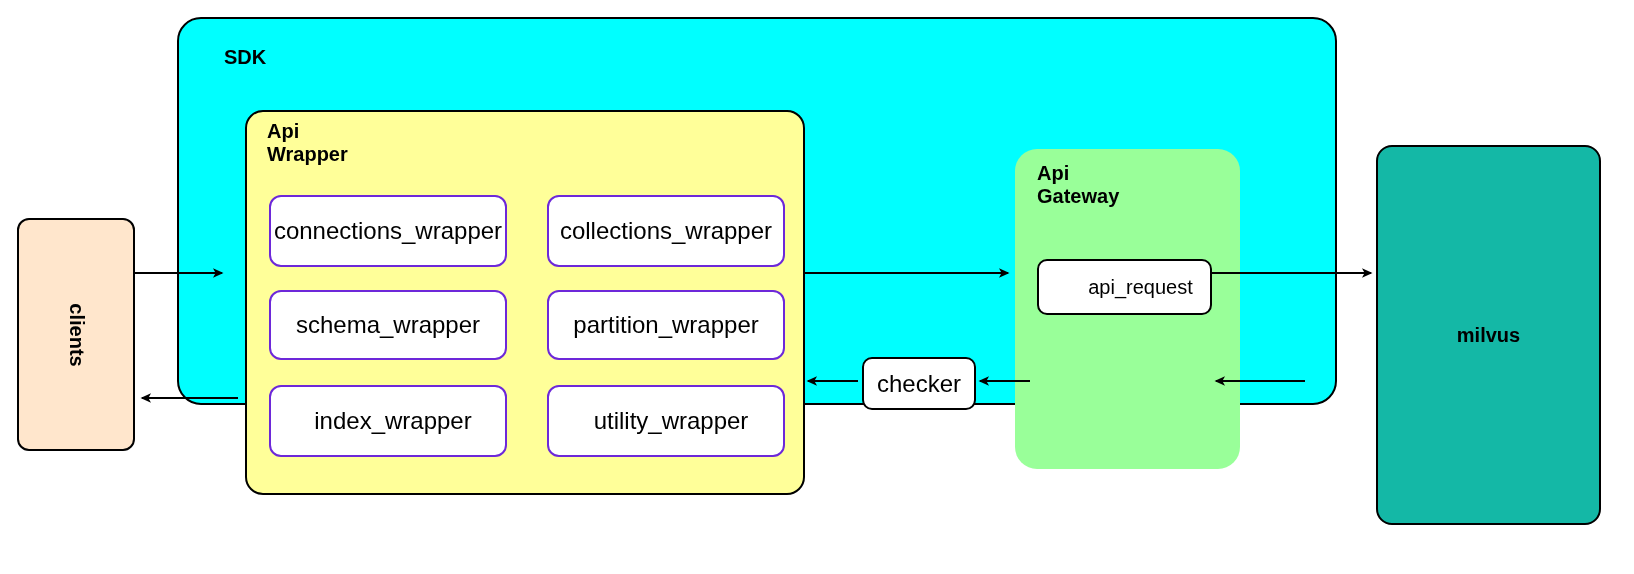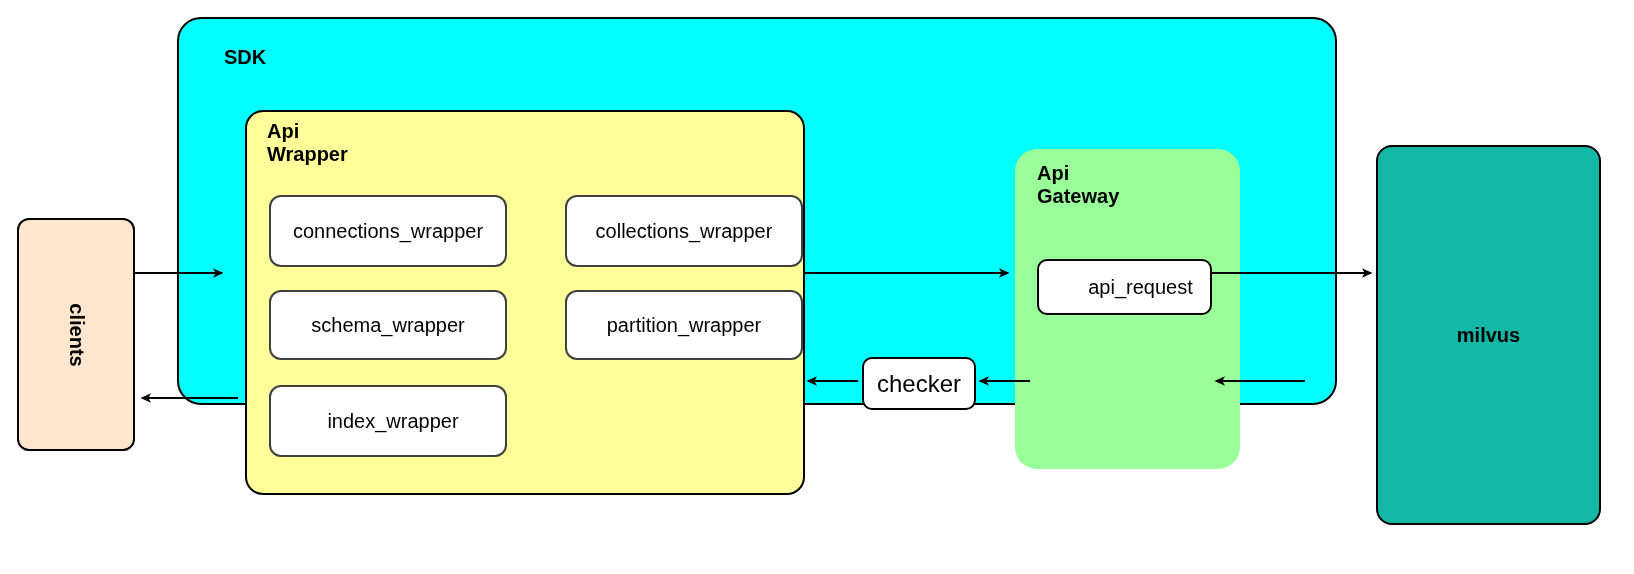--- a/index.html
+++ b/index.html
@@ -57,31 +57,31 @@
     font-weight: bold;
     color: #000000;
     line-height: 1.15;
     white-space: pre-line;
     text-align: left;
   }
   
   .module {
     position: absolute;
     background: #ffffff;
-    border: 2px solid #404040;
+    border: 2px solid #6d28d9;
     border-radius: 12px;
     display: flex;
     align-items: center;
     justify-content: center;
-    font-size: 20px;
+    font-size: 24px;
     color: #000000;
     box-sizing: border-box;
   }
   .mod-c0 { left: 22px; width: 238px; }
-  .mod-c1 { left: 318px; width: 238px; text-align: center; }
+  .mod-c1 { left: 300px; width: 238px; text-align: center; }
   .mod-r0 { top: 83px; height: 72px; }
   .mod-r1 { top: 178px; height: 70px; }
   .mod-r2 { top: 273px; height: 72px; padding-left: 10px; }
 
   
   .gateway-container {
     left: 1013px;
     top: 147px;
     width: 225px;
     height: 320px;
@@ -193,20 +193,21 @@
 
     <div class="box wrapper-container" style="left:66px; top:91px;">
       <span class="wrapper-title">Api
 Wrapper</span>
 
       <div class="module mod-c0 mod-r0">connections_wrapper</div>
       <div class="module mod-c1 mod-r0">collections_wrapper</div>
       <div class="module mod-c0 mod-r1">schema_wrapper</div>
       <div class="module mod-c1 mod-r1">partition_wrapper</div>
       <div class="module mod-c0 mod-r2">index_wrapper</div>
+      <div class="module mod-c1 mod-r2">utility_wrapper</div>
     </div>
 
     <div class="box checker-box" style="left:683px; top:338px;">checker</div>
 
     <div class="box gateway-container" style="left:836px; top:130px;">
       <span class="gateway-title">Api
 Gateway</span>
       <div class="gw-box gw-req">api_request</div>
     </div>
   </div>

